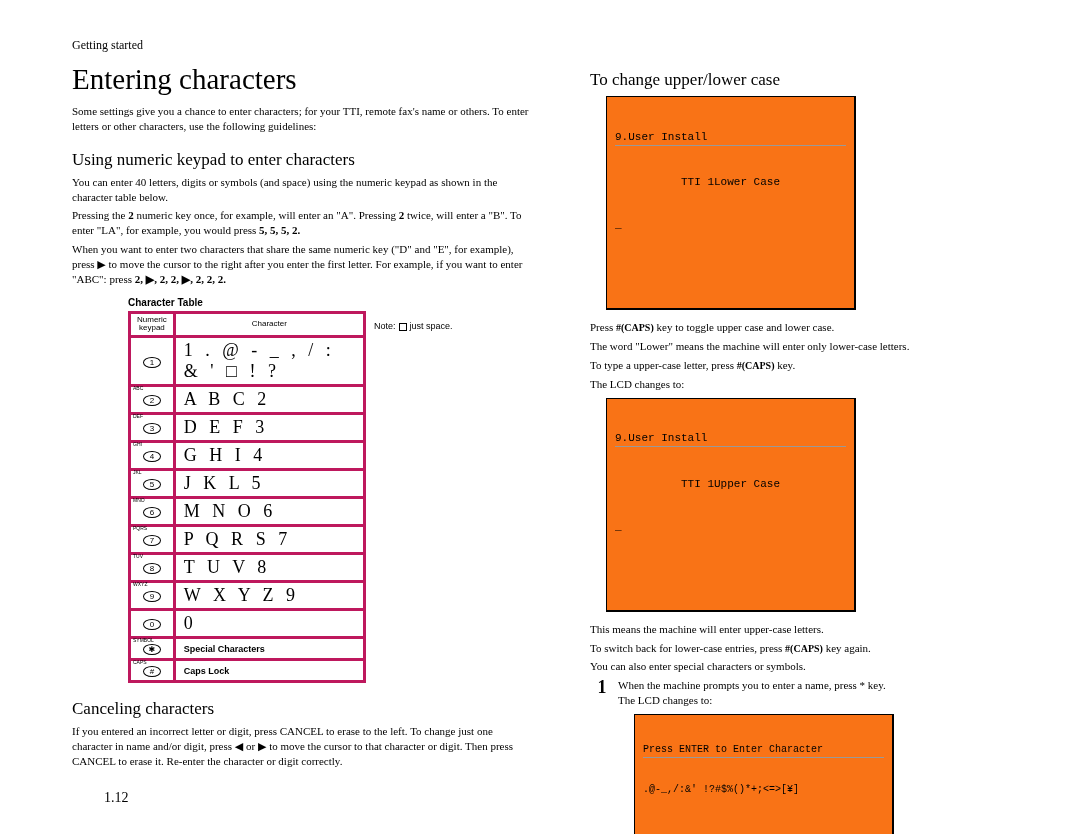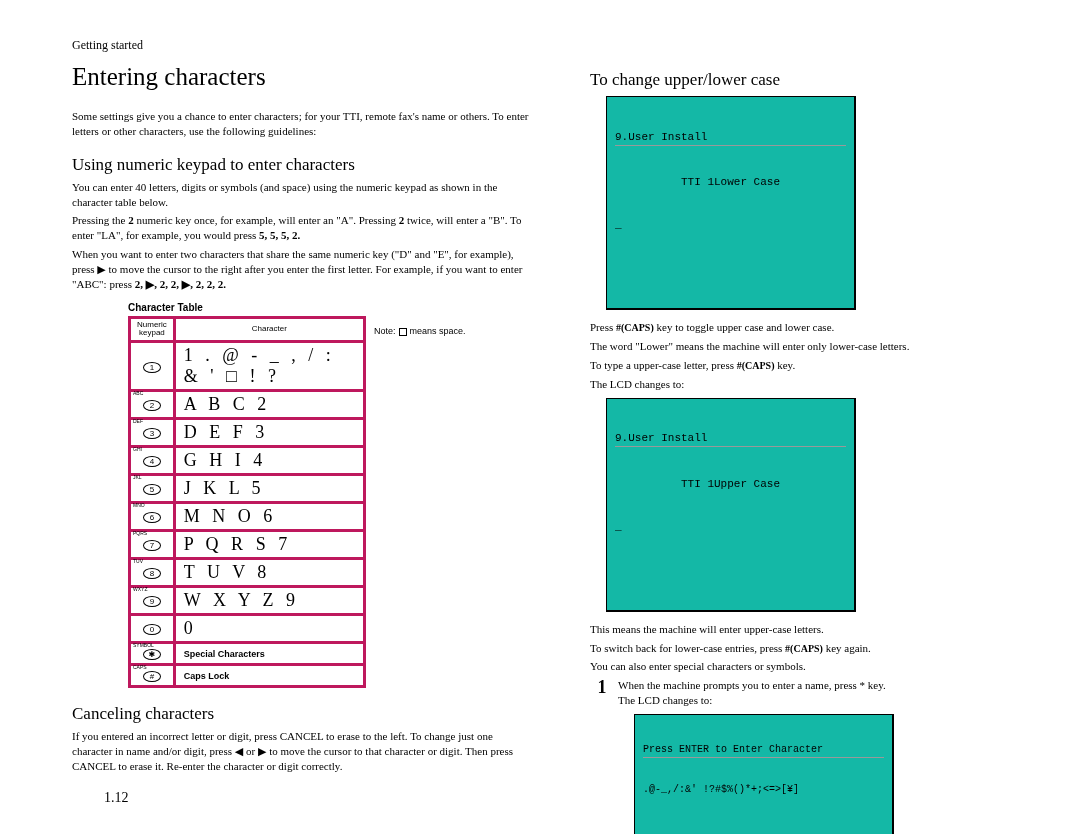--- a/index.html
+++ b/index.html
@@ -15,40 +15,40 @@
   }
   .page {
     padding: 38px 50px 30px 72px;
     display: flex;
     gap: 58px;
   }
   .col { flex: 1; }
   .left { flex: 0 0 460px; }
   .right { flex: 1; }
   .breadcrumb { font-size: 12px; margin-bottom: 10px; }
-  h1 { font-family: Georgia, serif; font-weight: normal; font-size: 25px; margin: 0 0 18px 0; }
+  h1 { font-family: Georgia, serif; font-weight: normal; font-size: 29px; margin: 0 0 8px 0; }
   h2 { font-family: Georgia, serif; font-weight: normal; font-size: 17px; margin: 16px 0 5px 0; }
   p { margin: 0 0 4px 0; font-size: 11px; line-height: 1.35; }
   .char-table-wrap { margin: 10px 0 12px 56px; }
   .char-table-title { font-family: Arial, sans-serif; font-weight: bold; font-size: 10px; margin-bottom: 3px; }
   .char-table { border-collapse: collapse; font-size: 12px; }
   .char-table th, .char-table td { border: 3px solid #be185d; padding: 2px 6px; vertical-align: middle; }
   .char-table th { font-family: Arial, sans-serif; font-size: 8px; font-weight: normal; text-align: center; line-height: 1.1; }
   .char-table td.keycell { width: 30px; text-align: center; padding: 2px 4px; position: relative; }
   .char-table td.chars { width: 190px; font-family: Liberation Serif, serif; font-size: 18px; letter-spacing: 4px; padding-left: 8px; }
   .char-table td.chars.sans { font-family: Arial, sans-serif; font-weight: bold; font-size: 9px; letter-spacing: 0; }
   .keylabel { position: absolute; top: -1px; left: 2px; font-family: Arial, sans-serif; font-size: 5px; line-height: 1; }
   .keyoval { display: inline-block; width: 18px; height: 11px; border: 1px solid #000; border-radius: 50%; text-align: center; font-family: Arial,sans-serif; font-size: 8px; line-height: 10px; }
   .note { font-size: 9px; font-family: Arial, sans-serif; display:inline-flex; align-items:flex-end; gap:3px; margin-left:6px; vertical-align:middle;}
   .note .sq { width:8px; height:8px; border:1px solid #000; display:inline-block; }
   .lcd {
     border: 1px solid #000;
     border-right-width: 2px;
     border-bottom-width: 2px;
-    background: #14b8a6;
+    background: #f97316;
     font-family: 'Courier New', monospace;
     font-size: 11px;
     padding: 4px 8px;
     margin: 6px 0 10px 16px;
     width: 250px;
     line-height: 1.3;
     white-space: pre;
   }
   .lcd.wide { width: 260px; font-size:10px; line-height:1.25;}
   .lcd .row { display:flex; justify-content:center; }
@@ -134,21 +134,21 @@
             </tr>
             <tr>
               <td class="keycell"><span class="keylabel">CAPS</span><span class="keyoval">#</span></td>
               <td class="chars sans">Caps Lock</td>
             </tr>
           </tbody>
       </table>
     <span class="note" style="position: absolute; margin-left: 6px; left: 240px; top: 24px;">
           <span>Note:</span>
           <span class="sq"></span>
-          <span>means space.</span>
+          <span>just space.</span>
         </span>
       </div>
 
     <h2>Canceling characters</h2>
     <p>If you entered an incorrect letter or digit, press CANCEL to erase to the left. To change just one character in name and/or digit, press ◀ or ▶ to move the cursor to that character or digit. Then press CANCEL to erase it. Re-enter the character or digit correctly.</p>
   </div>
 
   <div class="col right">
     <h2 style="margin-top:32px">To change upper/lower case</h2>
 

